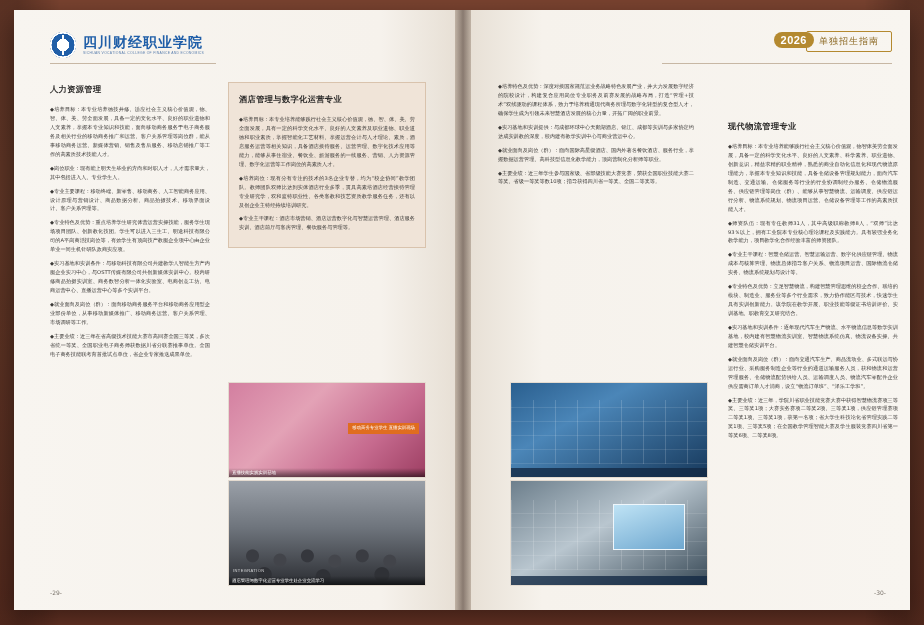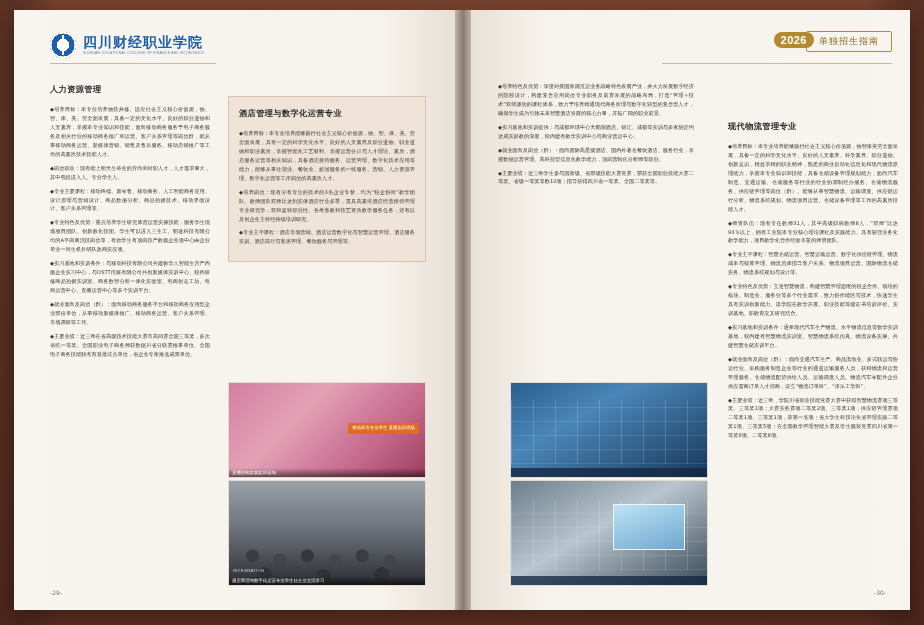--- a/index.html
+++ b/index.html
@@ -130,21 +130,21 @@
       <h3>人力资源管理</h3>
       <p>◆培养目标：本专业培养德技并修、适应社会主义核心价值观，德、智、体、美、劳全面发展，具备一定的文化水平、良好的职业道德和人文素养，掌握本专业知识和技能，面向移动商务服务于电子商务服务及相关行业的移动商务推广和运营、客户关系管理等岗位群，能从事移动商务运营、新媒体营销、销售及售后服务、移动店铺推广等工作的高素质技术技能人才。</p>
       <p>◆岗位职业：现有能上明天生毕业的方向和对职人才，人才需求量大，其中包括进入人、专业学生人。</p>
       <p>◆专业主要课程：移动终端、新零售、移动商务、人工智能商务应用、设计原理与营销设计、商品数据分析、商品拍摄技术、移动界面设计、客户关系管理等。</p>
       <p>◆专业特色及优势：重点培养学生研究体营运营实操技能，服务学生现场项目团队、创新教化技团。学生可以进入三生工、明途科技有限公司的A平岗商活技岗位等，有效学生有顶岗技产教服企业项中心由企业单业一同生机针研队政商实应项。</p>
       <p>◆实习基地和实训条件：与移动科技有限公司共建教学人智能生方产内服企业实习中心，与OSTT传媒有限公司共创新媒体实训中心。校内研修商品拍摄实训室、商务数智分析一体化实验室、电商创意工坊、电商运营中心、直播运营中心等多个实训平台。</p>
       <p>◆就业面向及岗位（群）：面向移动商务服务平台和移动商务应用型企业部份单位，从事移动新媒体推广、移动商务运营、客户关系管理、市场调研等工作。</p>
       <p>◆主要业绩：近三年在省高级技术技能大赛市高回赛全国三等奖，多次省统一等奖、全国职业电子商务师获数据川省分联赛推事单位。全国电子商务技能联考育首批试点单位，省企业专家推送成果单位。</p>
     </div>
 
-    <div class="col c2 boxed short" style="width:176px;margin-top:14px;">
+    <div class="col c2 boxed short" style="width:176px;">
       <h3>酒店管理与数字化运营专业</h3>
       <p>◆培养目标：本专业培养能够践行社会主义核心价值观，德、智、体、美、劳全面发展，具有一定的科学文化水平、良好的人文素养及职业道德、职业道德和职业素质，掌握智能化工艺材料、掌握运营会计与人才理论、素质，酒店服务运营等相关知识，具备酒店接待服务、运营管理、数字化技术应用等能力，能够从事住宿业、餐饮业、旅游服务的一线服务、营销、人力资源管理、数字化运营等工作岗位的高素质人才。</p>
       <p>◆培养岗位：现有分有专注的技术的3名企业专替，均为“校企协同”教学团队。教师团队双师比达到实体酒店行业多季，贯具高素培酒店经营接待管理专业研究学，双和监特职业性、各类客教和技艺资质教学服务任务，还有以及创企业主特经持续培训研究。</p>
       <p>◆专业主干课程：酒店市场营销、酒店运营数字化与智慧运营管理、酒店服务实训、酒店前厅与客房管理、餐饮服务与管理等。</p>
     </div>
 
     <div class="col c3">
       <p>◆培养特色及优势：深度对接国家规范运业务战略特色发展产业，并大力发展数字经济的院校设计，构建复合应用岗位专业职务及前赛发展的战略布局，打造“管理+技术”双线驱动的课程体系，致力于培养精通现代商务所理与数字化转型的复合型人才，确保学生成为引领未来智慧酒店发展的核心力量，开拓广阔的职业前景。</p>
       <p>◆实习基地和实训提供：与成都环球中心天鹅湖酒店、锦江、成都等实训与多家协定约达成实训教的深度，校内建有教学实训中心与商业营运中心。</p>
       <p>◆就业面向及岗位（群）：面向国际高星级酒店、国内外著名餐饮酒店、服务行业，掌握数据运营管理、高科技型信息化教学能力，顶岗营制化分析师等职业。</p>

